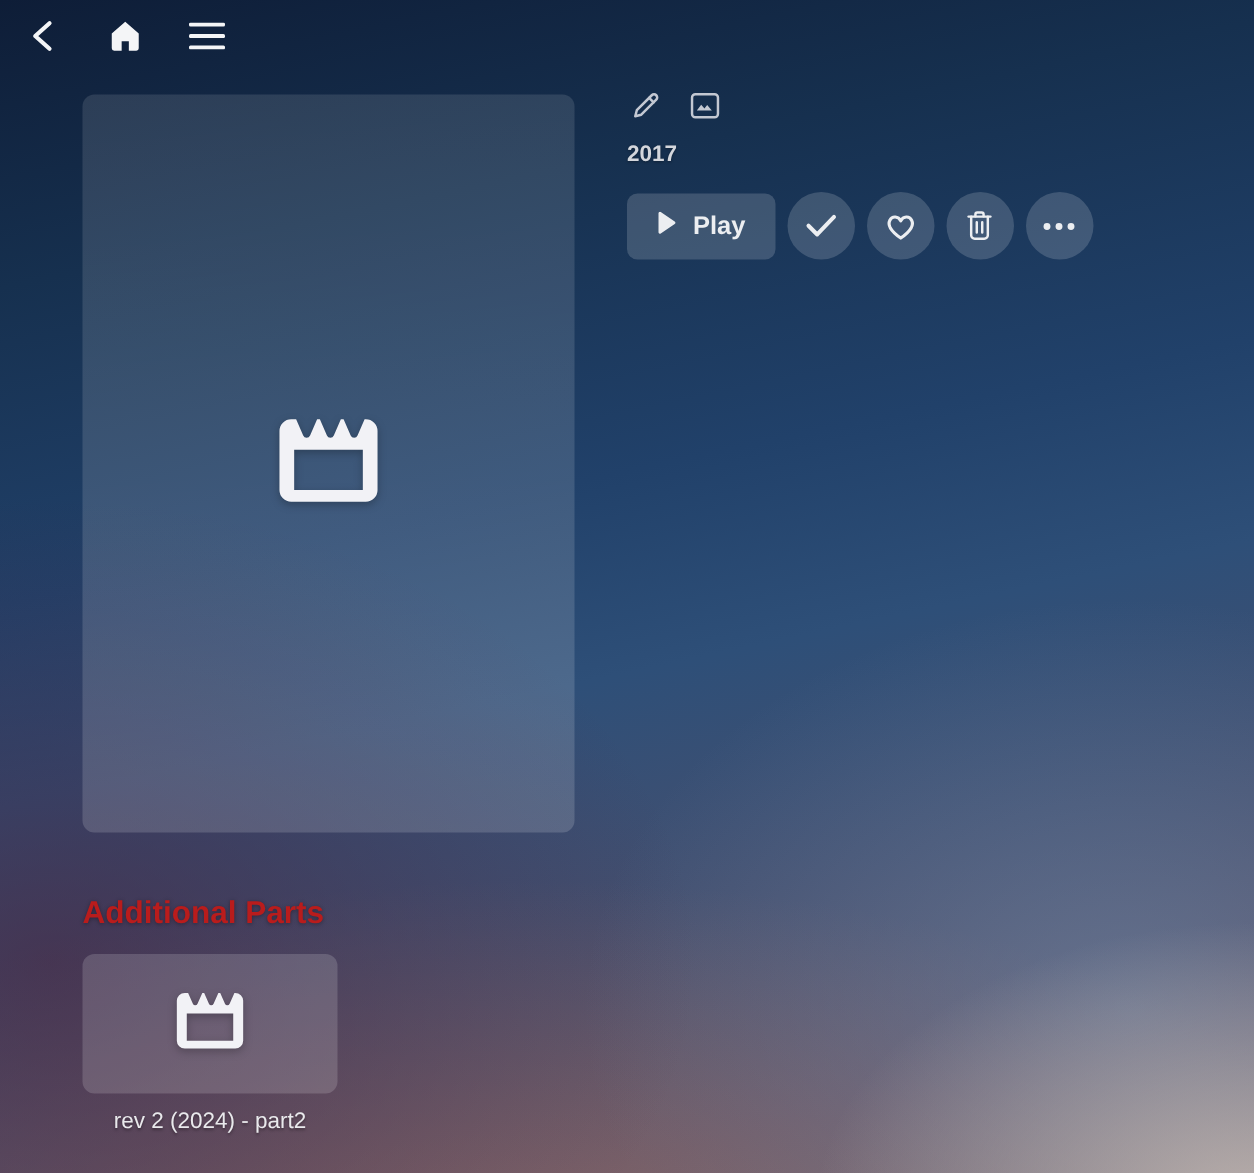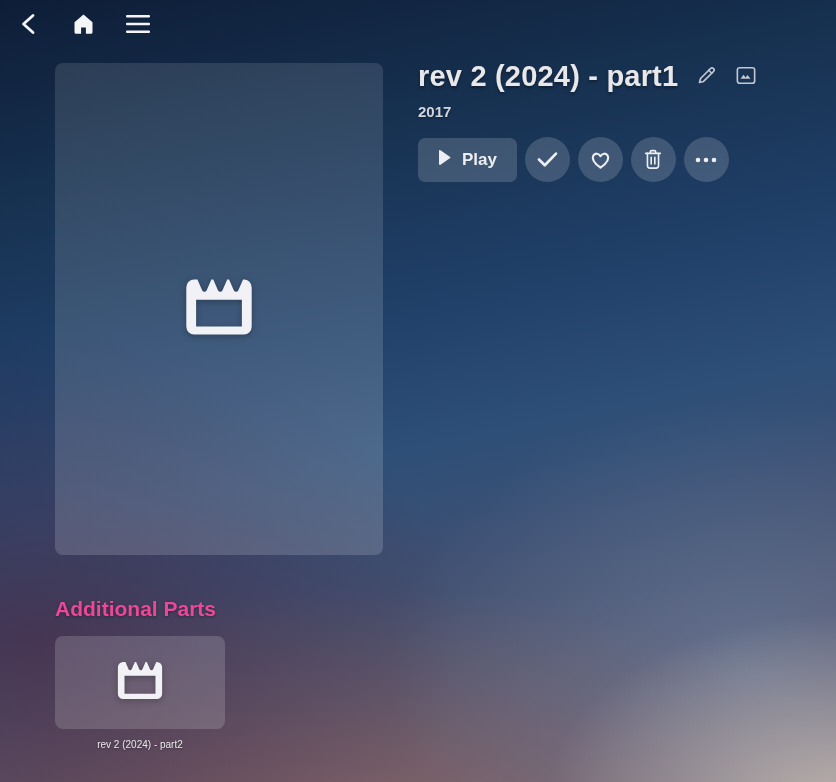--- a/index.html
+++ b/index.html
@@ -65,31 +65,31 @@
     width: 45px; height: 45px; border-radius: 50%; border: none; cursor: pointer;
     background: rgba(255,255,255,0.165);
     display: flex; align-items: center; justify-content: center; color: #eceef1;
     padding: 0;
   }
   .circle-btn svg { display: block; }
 
   
   .additional { position: absolute; left: 55px; top: 597px; }
   .additional h2 {
-    font-size: 21px; font-weight: 700; color: #ec4899;
+    font-size: 21px; font-weight: 700; color: #b91c1c;
     text-shadow: 0 1px 3px rgba(0,0,0,0.35);
   }
   .part-card {
     margin-top: 15px; width: 170px; height: 93px; border-radius: 8px;
     background: rgba(255,255,255,0.16);
     display: flex; align-items: center; justify-content: center; cursor: pointer;
   }
   .part-label {
     margin-top: 10px; width: 170px; text-align: center;
-    font-size: 10px; color: #e9e9ec; text-shadow: 0 1px 2px rgba(0,0,0,0.35);
+    font-size: 15px; color: #e9e9ec; text-shadow: 0 1px 2px rgba(0,0,0,0.35);
     cursor: pointer;
   }
 </style>
 </head>
 <body>
 
 <header class="topnav">
   <button class="nav-btn">
     <span>
       <svg width="19" height="22" viewBox="0 0 19 22" fill="none" stroke="currentColor" stroke-width="2.8" stroke-linecap="round" stroke-linejoin="round">
@@ -122,21 +122,20 @@
                M9.5 1 l3.6 8.2 a1.9 1.9 0 0 0 3.5 0 L20.2 1 z
                M21.6 1 l3.6 8.2 a1.9 1.9 0 0 0 3.5 0 L32.3 1 z
                M33.7 1 l3.6 8.2 a1.9 1.9 0 0 0 3.5 0 L44.4 1 z
                M8.5 16.5 h35 V37 h-35 z"></path>
     </svg>
   </span>
 </div>
 
 <section class="info">
   <div class="title-row">
-    <h1 class="page-title">rev 2 (2024) - part1</h1>
     <button class="title-icon-btn">
       <span>
         <svg width="21" height="21" viewBox="0 0 24 24" fill="none" stroke="currentColor" stroke-width="1.9" stroke-linecap="round" stroke-linejoin="round">
             <path d="M4 20 l1.2-4.6 L16.6 4 a2.4 2.4 0 0 1 3.4 3.4 L8.6 18.8 Z"></path>
             <path d="M14.6 6 l3.4 3.4"></path>
           </svg>
       </span>
     </button>
     <button class="title-icon-btn">
       <span>

